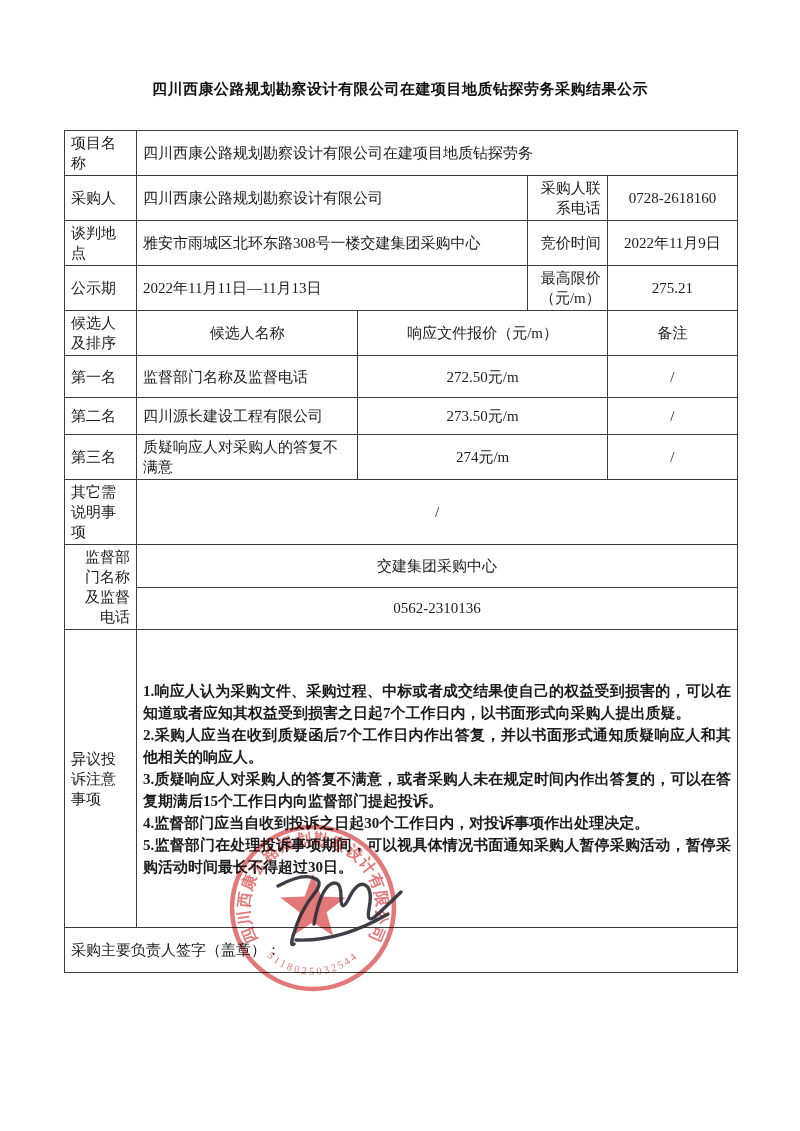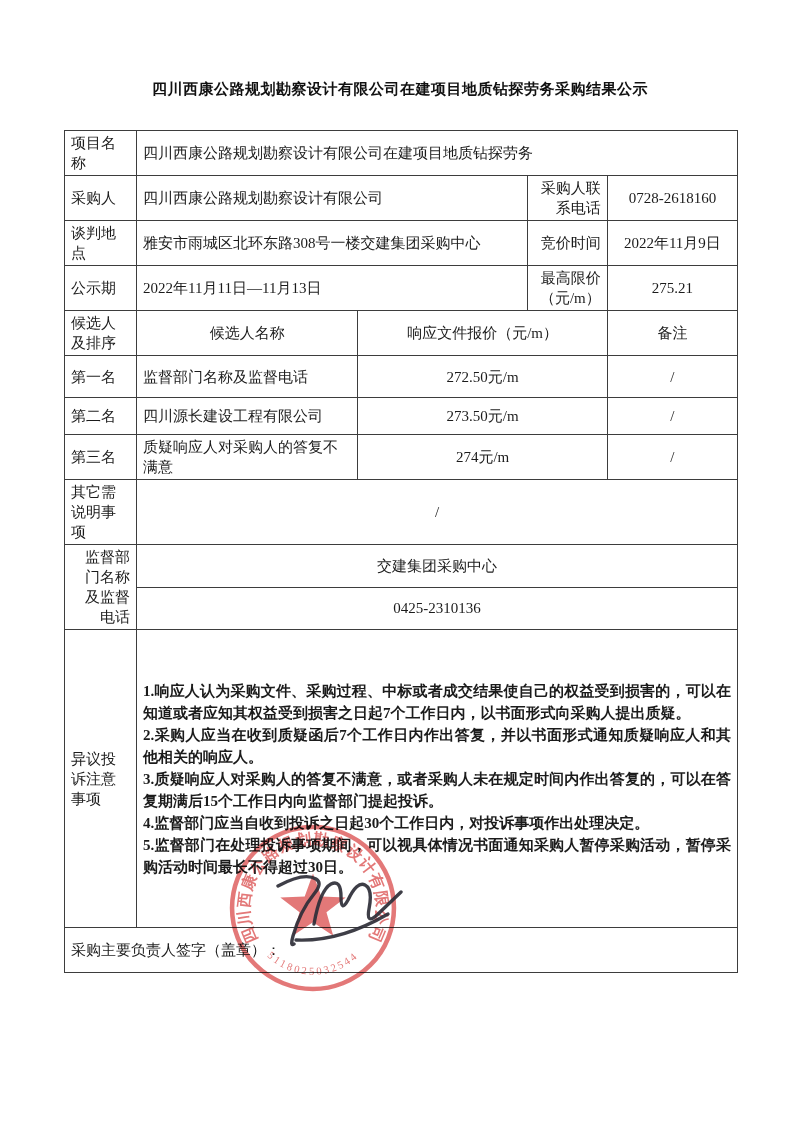--- a/index.html
+++ b/index.html
@@ -132,21 +132,21 @@
       </tr>
       <tr style="height:42px">
         <td class="lbl">其它需说明事项</td>
         <td class="val-center" colspan="4">/</td>
       </tr>
       <tr style="height:35px">
         <td class="lbl-center" rowspan="2">监督部门名称及监督电话</td>
         <td class="val-center" colspan="4">交建集团采购中心</td>
       </tr>
       <tr style="height:35px">
-        <td class="val-center" colspan="4">0425-2310136</td>
+        <td class="val-center" colspan="4">0562-2310136</td>
       </tr>
       <tr style="height:298px">
         <td class="lbl">异议投诉注意事项</td>
         <td class="notes-cell" colspan="4">
           <p>1.响应人认为采购文件、采购过程、中标或者成交结果使自己的权益受到损害的，可以在知道或者应知其权益受到损害之日起7个工作日内，以书面形式向采购人提出质疑。</p>
           <p>2.采购人应当在收到质疑函后7个工作日内作出答复，并以书面形式通知质疑响应人和其他相关的响应人。</p>
           <p>3.质疑响应人对采购人的答复不满意，或者采购人未在规定时间内作出答复的，可以在答复期满后15个工作日内向监督部门提起投诉。</p>
           <p>4.监督部门应当自收到投诉之日起30个工作日内，对投诉事项作出处理决定。</p>
           <p>5.监督部门在处理投诉事项期间，可以视具体情况书面通知采购人暂停采购活动，暂停采购活动时间最长不得超过30日。</p>
         </td>

